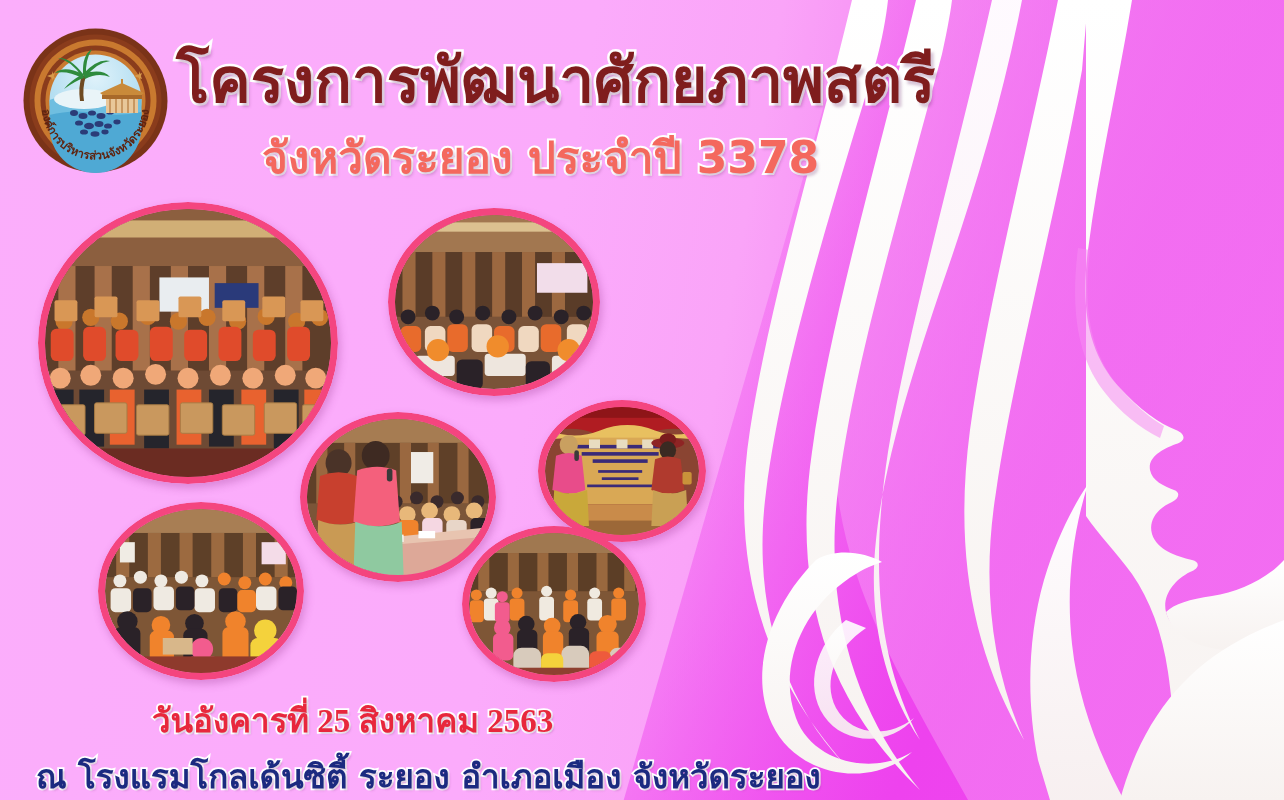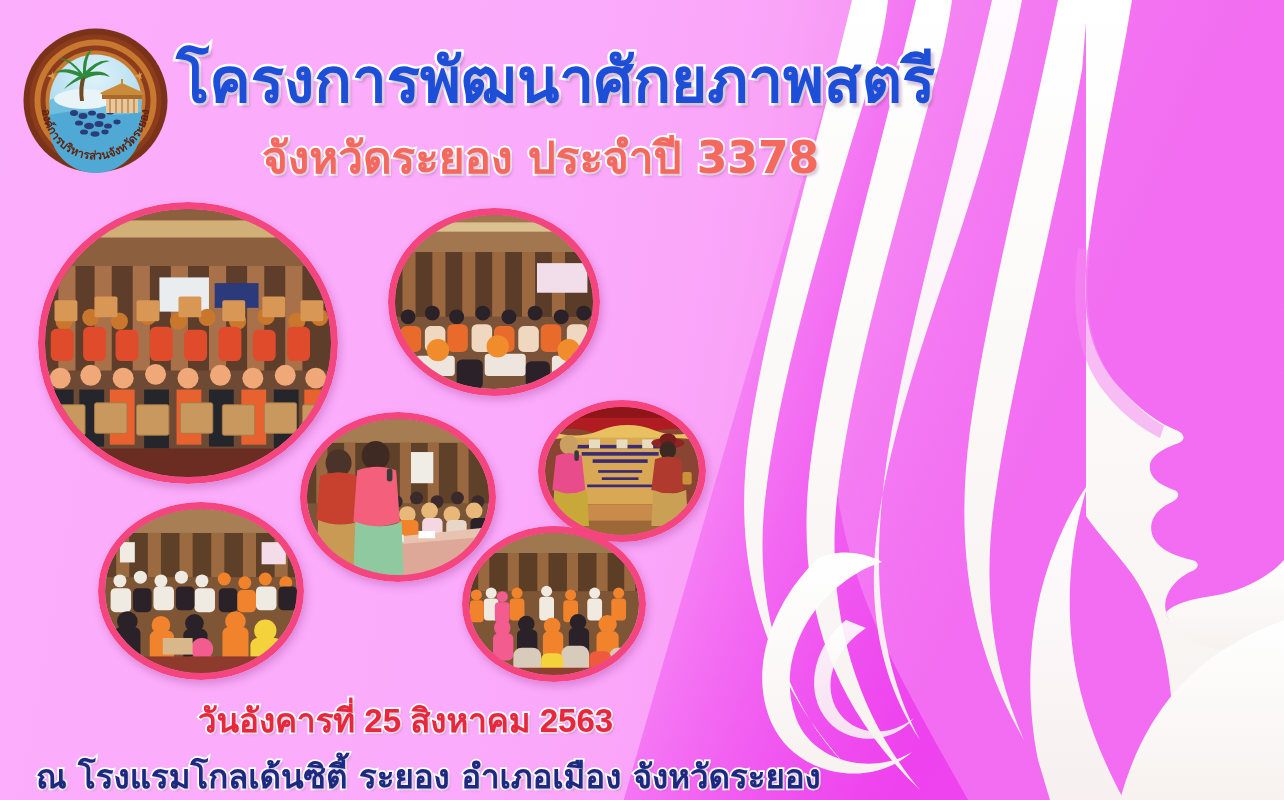--- a/index.html
+++ b/index.html
@@ -62,21 +62,21 @@
 
   
   .title-main {
     position: absolute;
     left: 176px;
     top: 48px;
     font-family: "DejaVu Sans", sans-serif;
     font-size: 62px;
     font-weight: bold;
     letter-spacing: 0px;
-    color: #1d4ed8;
+    color: #7f1d1d;
     -webkit-text-stroke: 5px #FFFFFF;
     paint-order: stroke fill;
     text-shadow: 3px 4px 3px rgba(120,60,120,0.30);
     white-space: nowrap;
     line-height: 1.05;
   }
   .title-sub {
     position: absolute;
     left: 262px;
     top: 122px;
@@ -88,29 +88,28 @@
     paint-order: stroke fill;
     text-shadow: 2px 3px 3px rgba(120,60,120,0.28);
     white-space: nowrap;
   }
 
   
   .footer-date {
     position: absolute;
     left: 152px;
     top: 694px;
-    font-family: Liberation Sans, sans-serif;
+    font-family: Liberation Serif, serif;
     font-size: 33px;
     font-weight: bold;
     color: #E8273C;
     -webkit-text-stroke: 3.5px #FFFFFF;
     paint-order: stroke fill;
     text-shadow: 2px 2px 2px rgba(120,60,120,0.25);
     white-space: nowrap;
-    margin-left: 46px;
   }
   .footer-venue {
     position: absolute;
     left: 36px;
     top: 750px;
     font-family: "DejaVu Sans", sans-serif;
     font-size: 33px;
     font-weight: bold;
     color: #1B2A80;
     -webkit-text-stroke: 3.5px #FFFFFF;

